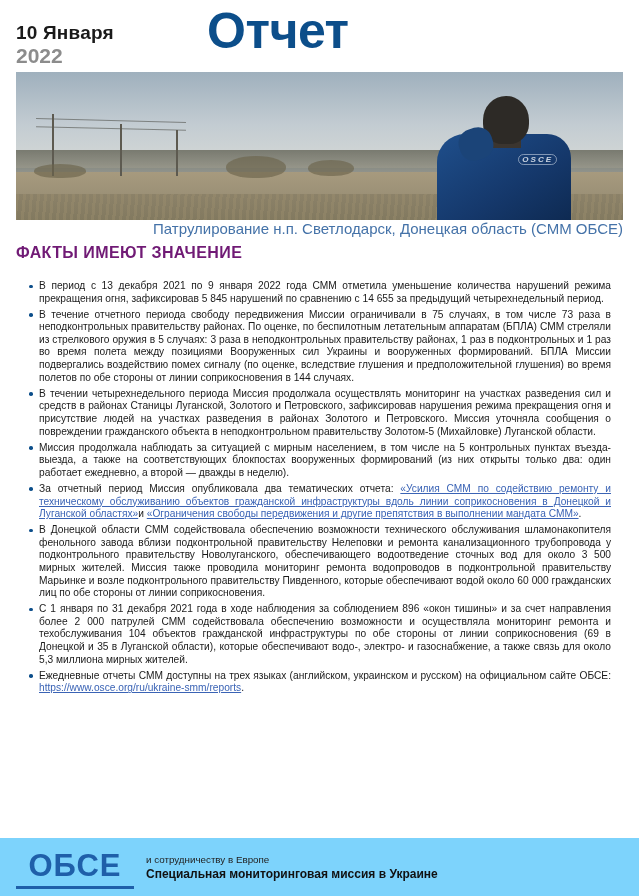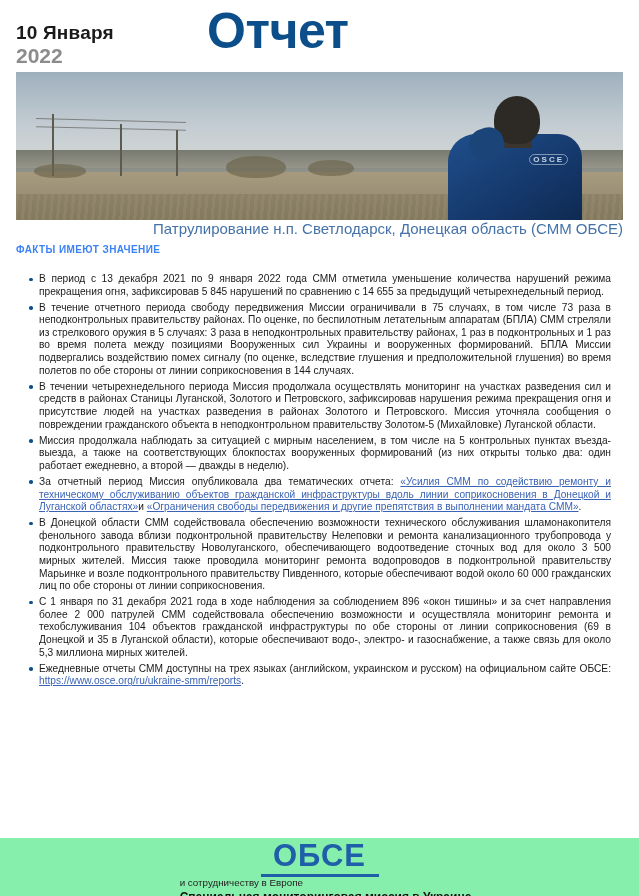--- a/index.html
+++ b/index.html
@@ -117,24 +117,25 @@
   .bush {
     position: absolute;
     border-radius: 50% 50% 45% 45%;
     background: rgba(108,100,76,0.65);
   }
   .bush.b1 { left: 210px; top: 84px; width: 60px; height: 22px; }
   .bush.b2 { left: 292px; top: 88px; width: 46px; height: 16px; }
   .bush.b3 { left: 18px; top: 92px; width: 52px; height: 14px; }
   .observer {
     position: absolute;
-    right: 31px;
+    right: 42px;
     top: 16px;
     width: 150px;
     height: 132px;
+    font-style: italic;
   }
   .obs-body {
     position: absolute;
     left: 6px;
     top: 46px;
     width: 134px;
     height: 86px;
     background: linear-gradient(to bottom right, #1f4f8c 0%, #15386b 60%, #0e2a52 100%);
     border-radius: 28px 24px 0 0;
   }
@@ -182,22 +183,22 @@
   
   .caption {
     color: #4472a8;
     font-size: 15px;
     text-align: right;
     padding: 0 0 5px;
   }
 
   
   .section-title {
-    color: #3b82f6;
-    font-size: 10px;
+    color: #701a75;
+    font-size: 16px;
     font-weight: bold;
     letter-spacing: 0.4px;
     margin: 2px 0 18px 0;
   }
   ul.facts {
     list-style: none;
     margin: 12px;
     padding: 0;
   }
   ul.facts > li {
@@ -228,27 +229,26 @@
     text-decoration: underline;
   }
 
   
   .footer {
     position: absolute;
     left: 0;
     right: 0;
     bottom: 0;
     height: 58px;
-    background: #86efac;
+    background: #7dd3fc;
     border-top: none;
     display: flex;
     align-items: center;
     padding: 0 16px;
     box-sizing: border-box;
-    flex-direction: column;
   }
   .osce-logo {
     width: 118px;
     height: 44px;
     display: flex;
     align-items: center;
     justify-content: center;
     color: #1f5fa9;
     font-size: 31px;
     font-weight: bold;

